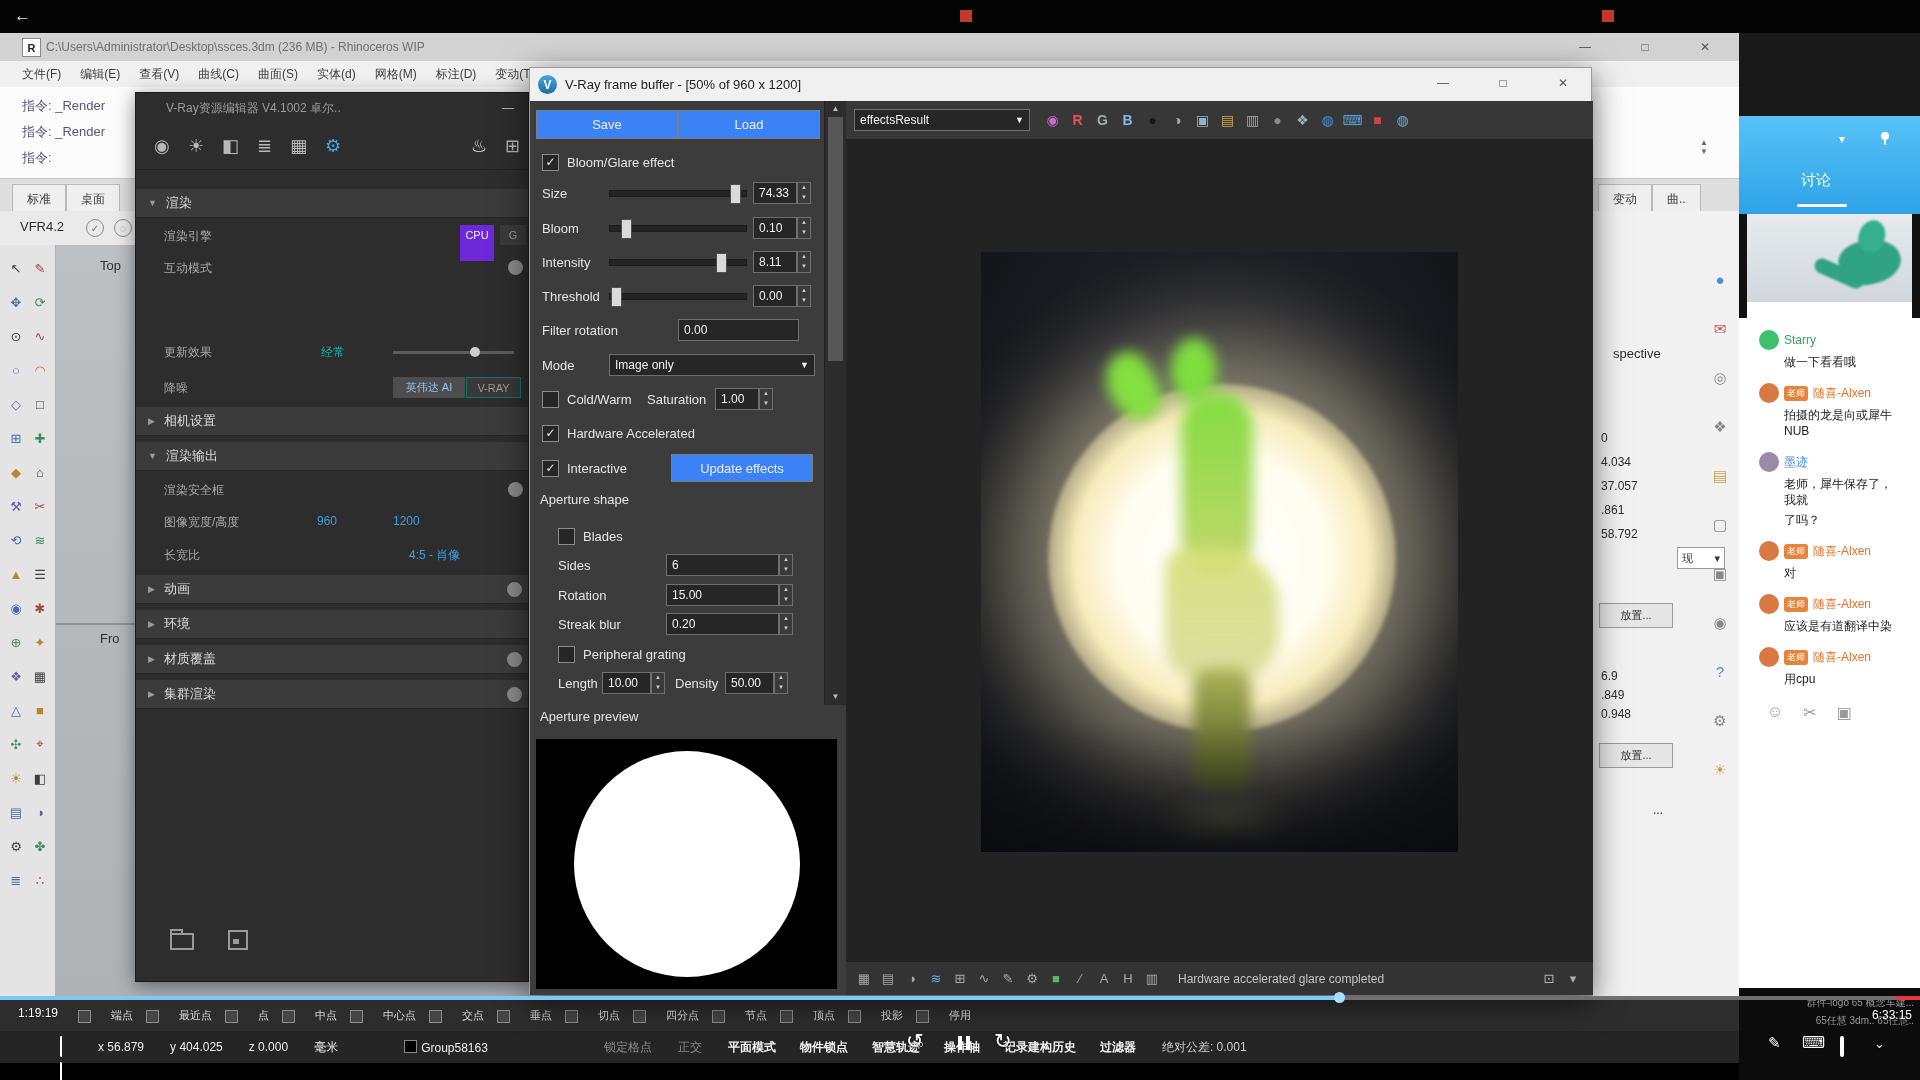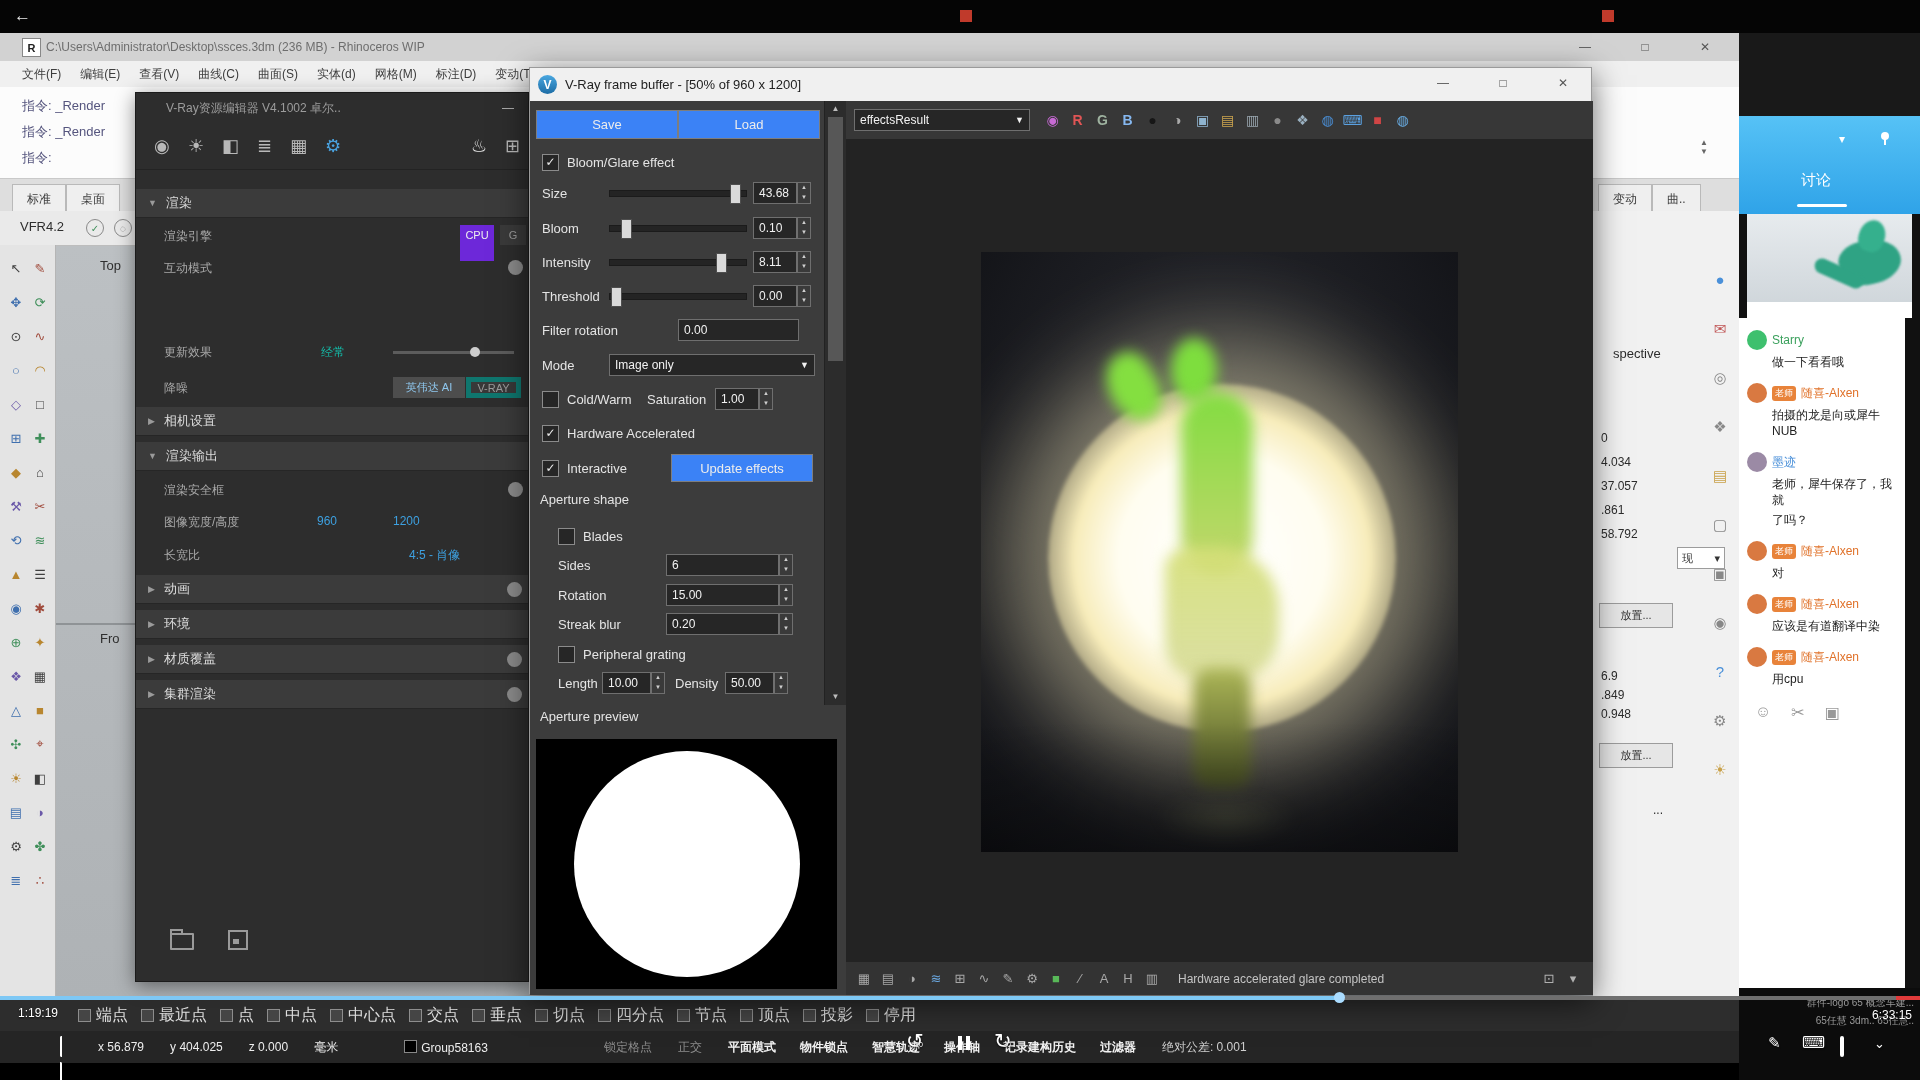--- a/index.html
+++ b/index.html
@@ -115,34 +115,34 @@
   .stream{left:1739px;top:33px;width:181px;height:1047px;background:#111;z-index:6}
   .st-top{position:absolute;left:0;top:0;width:100%;height:83px;background:#191919}
   .st-blue{position:absolute;left:0;top:83px;width:100%;height:98px;background:linear-gradient(#56c2f6,#2fa3e8)}
   .st-tab{position:absolute;left:62px;top:55px;color:#fff;font-size:15px}
   .st-underline{position:absolute;left:58px;top:88px;width:50px;height:3px;background:#fff;border-radius:2px}
   .pin{position:absolute;width:8px;height:8px;border-radius:50%;background:#fff}
   .pin::after{content:"";position:absolute;left:3px;top:7px;width:2px;height:6px;background:#fff}
   .st-view{position:absolute;left:8px;top:181px;width:165px;height:104px;background:linear-gradient(#e7ebee,#ccd3d8);overflow:hidden}
   .st-view .wstrip{position:absolute;left:0;top:88px;width:100%;height:16px;background:#fff}
   .dragon{position:absolute;background:#2fa384;filter:blur(1px)}
-  .chat{position:absolute;left:0;top:285px;width:166px;height:670px;background:#fff;padding:12px 8px;box-sizing:border-box;overflow:hidden}
+  .chat{position:absolute;left:0;top:285px;width:181px;height:670px;background:#fff;padding:12px 20px;box-sizing:border-box;overflow:hidden}
   .msg{margin-bottom:13px}
   .avatar{width:20px;height:20px;border-radius:50%;display:inline-block;vertical-align:middle}
   .badge{display:inline-block;background:#e8833a;color:#fff;font-size:9px;padding:1px 3px;border-radius:3px;margin-left:5px;vertical-align:middle}
   .badge:empty{display:none}
   .uname{font-size:12px;margin-left:5px;vertical-align:middle}
   .mtext{font-size:12px;color:#222;margin:4px 0 0 25px;line-height:16px}
   .mtext:empty{display:none}
   .chatacts{display:flex;gap:20px;margin:16px 0 0 8px;color:#9a9a9a;font-size:16px}
   .st-footer{position:absolute;left:0;top:955px;width:100%;height:92px;background:#0c0c0c}
 
   
   .osnapbar{left:0;top:998px;width:1739px;height:33px;background:#2d2d2d;border-top:1px solid #111;z-index:2;display:flex;align-items:center;gap:13px;padding-left:78px;box-sizing:border-box}
-  .osnap-item{display:flex;align-items:center;gap:5px;color:#dedede;font-size:16px;white-space:nowrap}
+  .osnap-item{display:flex;align-items:flex-end;gap:20px;color:#dedede;font-size:11px;white-space:nowrap}
   .os-cb{width:11px;height:11px;background:#454545;border:1px solid #8d8d8d;flex:none}
   .statusbar{left:0;top:1031px;width:1739px;height:32px;background:#252525;z-index:2;display:flex;align-items:center;gap:26px;padding-left:98px;box-sizing:border-box;color:#eee;font-size:12px;white-space:nowrap}
   .sw{width:11px;height:11px;background:#000;border:1px solid #888;display:inline-block;vertical-align:-1px;margin-right:4px}
   .dimtg{color:#8d8d8d}
   .boldtg{color:#f2f2f2;font-weight:bold}
 
   .progress{left:0;top:996px;height:4px;z-index:30;position:absolute}
 </style>
 </head>
 <body>
@@ -342,21 +342,21 @@
       <span class="lbl">更新效果</span>
       <span class="ab orange" style="left:185px;top:5px">经常</span>
       <span class="ve-track" style="left:257px;width:121px">
           <span class="ve-dot" style="left:64%"></span>
         </span>
     </div>
 
     <div class="ve-row" style="top:282px">
       <span class="lbl">降噪</span>
       <span class="seg" style="left:257px;width:72px;background:#4d4d4d;color:#8fc7ee">英伟达 AI</span>
-      <span class="seg" style="left:330px;width:55px;background:#383838;color:#9a9a9a;border:5px solid #0f766e">V-RAY</span>
+      <span class="seg" style="left:330px;width:55px;background:#383838;color:#9a9a9a;border:1px solid #0f766e">V-RAY</span>
     </div>
 
     <div class="ve-hdr" style="top:314px">
         <span class="arr">▶</span>
         <span>相机设置</span>
       </div>
     <div class="ve-hdr" style="top:349px">
         <span class="arr">▼</span>
         <span>渲染输出</span>
       </div>
@@ -419,21 +419,21 @@
       <div class="fb-row" style="left:12px;top:48px">
         <span class="fb-cbx">✓</span>
         <span style="margin-left:8px">Bloom/Glare effect</span>
       </div>
 
       <div class="fb-row" style="left:12px;top:79px;width:278px">
         <span style="width:67px">Size</span>
         <span class="fb-track" style="width:136px">
             <span class="fb-thumb" style="left:88%"></span>
           </span>
-        <span class="fb-box" style="width:44px;margin-left:6px">43.68</span>
+        <span class="fb-box" style="width:44px;margin-left:6px">74.33</span>
         <span class="spin">
             <span>▲</span>
             <span>▼</span>
           </span>
       </div>
       <div class="fb-row" style="left:12px;top:114px;width:278px">
         <span style="width:67px">Bloom</span>
         <span class="fb-track" style="width:136px">
             <span class="fb-thumb" style="left:8%"></span>
           </span>

